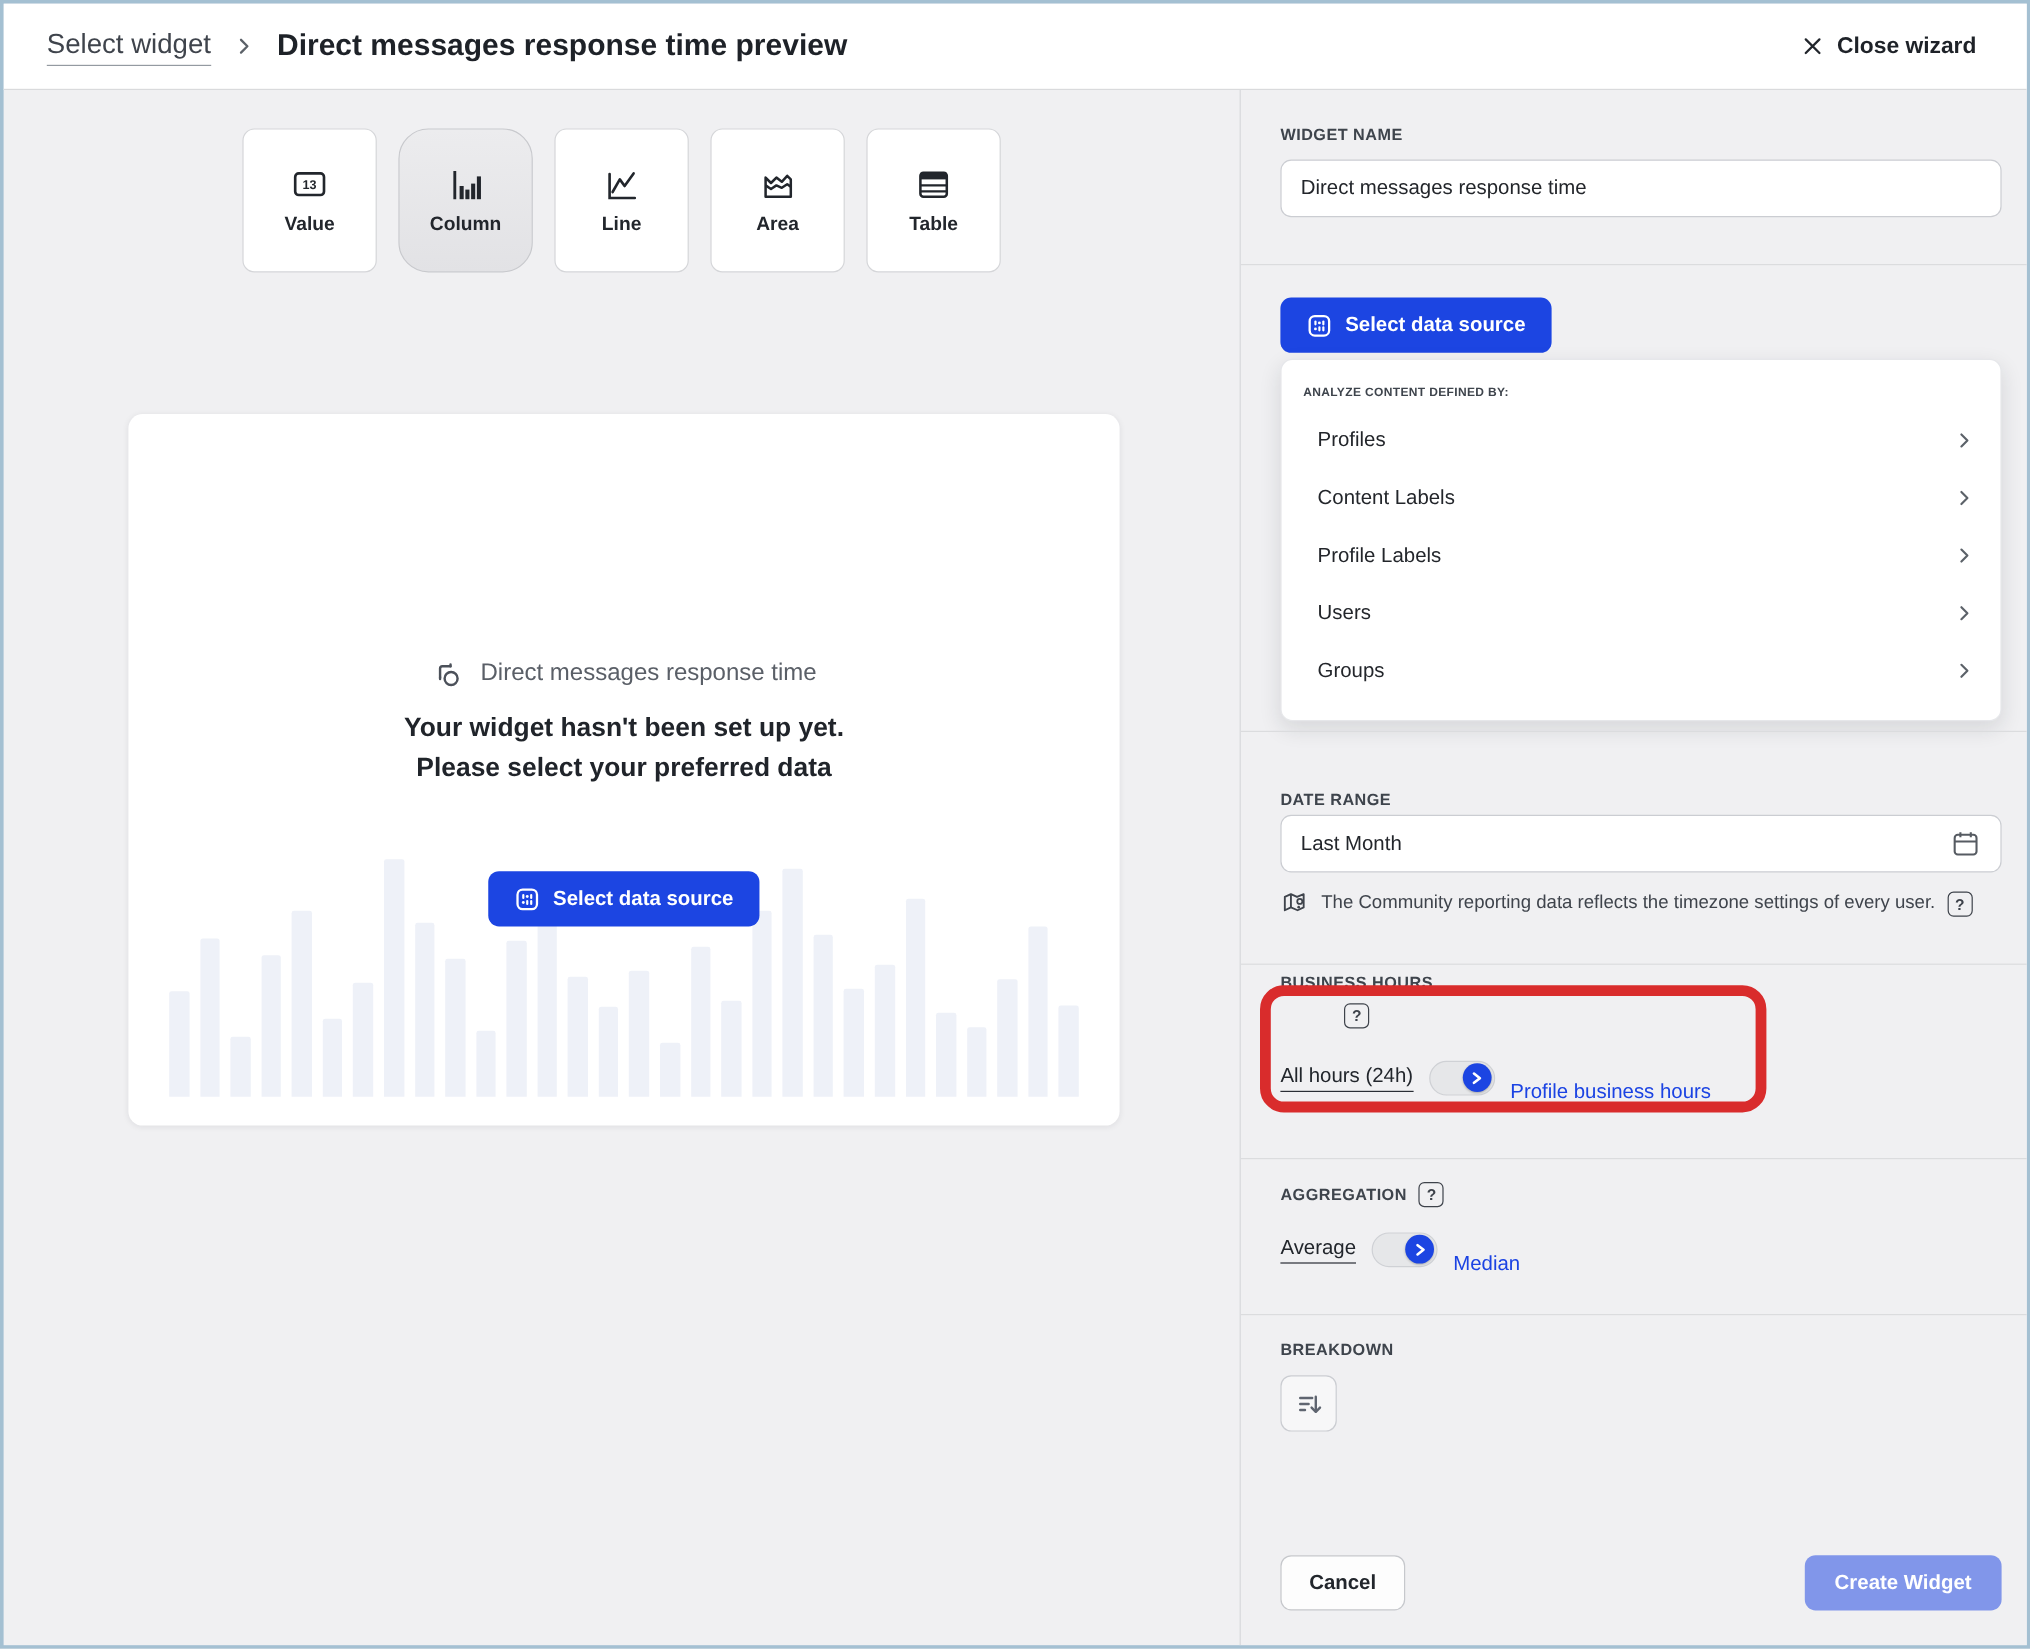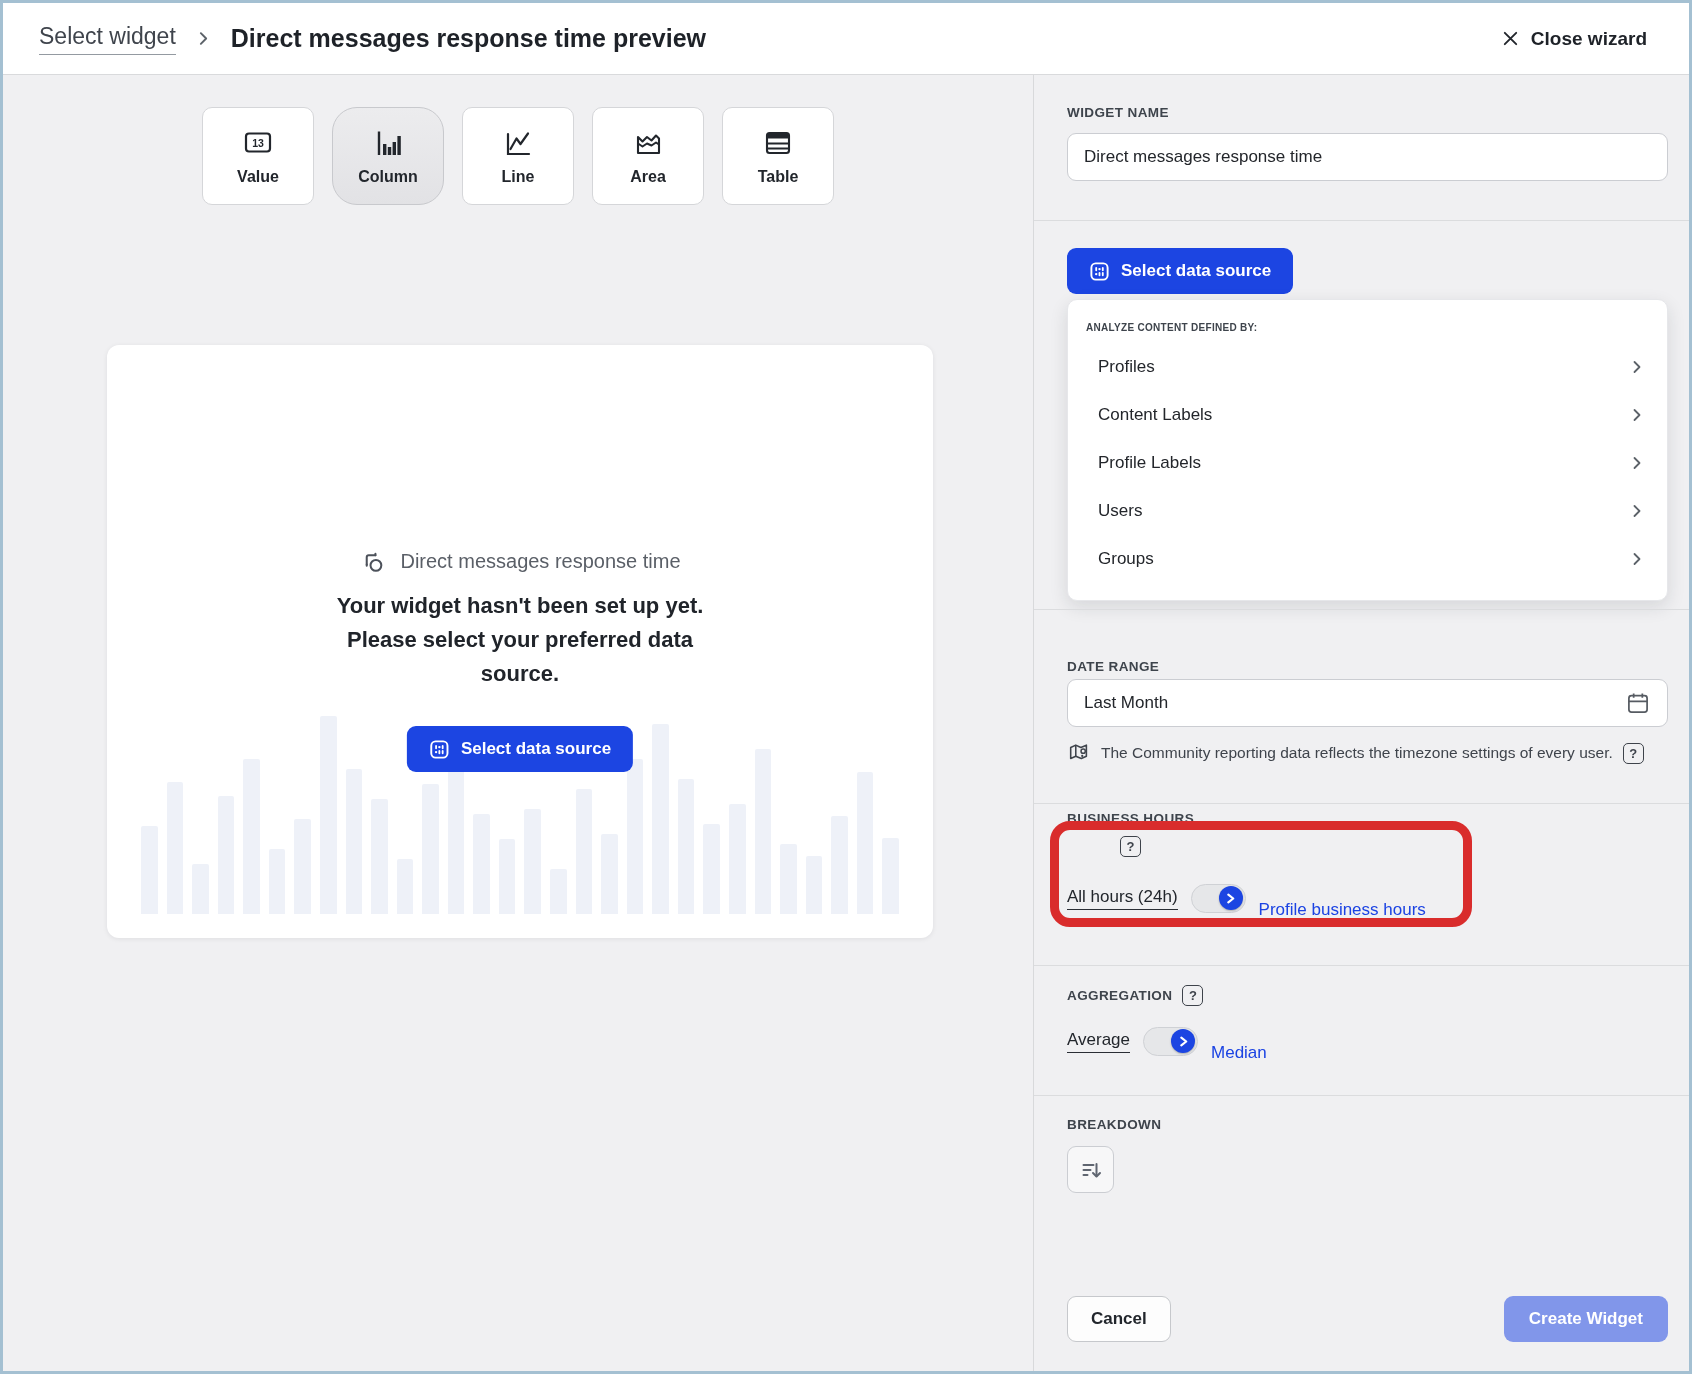--- a/index.html
+++ b/index.html
@@ -9,21 +9,21 @@
   
   .topbar{position:absolute;top:0;left:0;right:0;height:72px;background:#fff;border-bottom:1px solid #d9dadc;display:flex;align-items:center;padding:0 36px;z-index:10;}
   .crumb-back{font-size:23px;color:#3f444c;border-bottom:1.5px solid #949aa1;padding-bottom:4px;cursor:pointer;}
   .crumb-sep{margin:0 19px;display:flex;align-items:center;}
   .crumb-current{font-size:25px;font-weight:700;color:#1e2228;}
   .close-btn{margin-left:auto;display:flex;align-items:center;gap:11px;font-size:19px;font-weight:700;color:#1e2228;cursor:pointer;background:none;border:none;font-family:inherit;}
 
   
   .main{position:absolute;top:72px;left:0;width:1030px;bottom:0;}
   .type-row{position:absolute;top:32px;left:199px;display:flex;gap:18px;}
-  .type-btn{width:112px;height:98px;background:#fff;border:1px solid #d5d6d9;border-radius:10px;display:flex;flex-direction:column;align-items:center;justify-content:center;gap:9px;cursor:pointer;font-family:inherit;padding:0;}
+  .type-btn{width:112px;height:120px;background:#fff;border:1px solid #d5d6d9;border-radius:10px;display:flex;flex-direction:column;align-items:center;justify-content:center;gap:9px;cursor:pointer;font-family:inherit;padding:0;}
   .type-btn.selected{background:linear-gradient(#ececee,#e2e2e5);border-color:#c8c9cd;border-radius:25px;}
   .type-label{font-size:16px;font-weight:700;color:#22262c;}
 
   .preview-card{position:absolute;left:104px;top:270px;width:826px;height:593px;background:#fff;border-radius:12px;box-shadow:0 1px 5px rgba(20,25,40,.08);overflow:hidden;}
   .card-title-row{position:absolute;top:202px;left:0;width:100%;display:flex;justify-content:center;align-items:center;gap:12px;}
   .card-title{font-size:20px;font-weight:500;color:#5a5f67;}
   .card-msg{position:absolute;top:244px;left:0;width:100%;text-align:center;font-size:22px;font-weight:700;line-height:34px;color:#20242a;}
   .card-btn{position:absolute;top:381px;left:50%;transform:translateX(-50%);z-index:2;}
   .bars{position:absolute;left:34px;right:34px;bottom:24px;height:200px;display:flex;align-items:flex-end;gap:9px;z-index:1;}
   .ph-bar{flex:1;background:#eef1f8;border-radius:2px 2px 0 0;}
@@ -177,21 +177,20 @@
               <path d="M8 18 V10.5 Q8 8.5 10 8.5 H17" stroke="#4c515a" stroke-width="2.1" fill="none" stroke-linecap="round"></path>
               <path d="M8 18 v1.5 M17 8.5 v-1.5" stroke="#4c515a" stroke-width="2.1" stroke-linecap="round"></path>
               <circle cx="17.5" cy="19" r="5.6" stroke="#4c515a" stroke-width="2.1" fill="none"></circle>
             </svg>
         </span>
         <span class="card-title">Direct messages response time</span>
       </div>
       <div class="card-msg">
         <div>Your widget hasn't been set up yet.</div>
         <div>Please select your preferred data</div>
-        <div>source.</div>
       </div>
       <button class="blue-btn card-btn">
         <span style="display:flex;">
           <svg width="21" height="21" viewBox="0 0 22 22">
               <rect x="2.5" y="2.5" width="17" height="17" rx="4.5" stroke="#fff" stroke-width="2" fill="none"></rect>
               <g fill="#fff">
                 <rect x="6.6" y="6.3" width="1.9" height="4.4" rx="0.95"></rect>
                 <circle cx="11" cy="8.5" r="1.25"></circle>
                 <rect x="13.5" y="6.3" width="1.9" height="4.4" rx="0.95"></rect>
                 <circle cx="7.55" cy="13.7" r="1.25"></circle>

